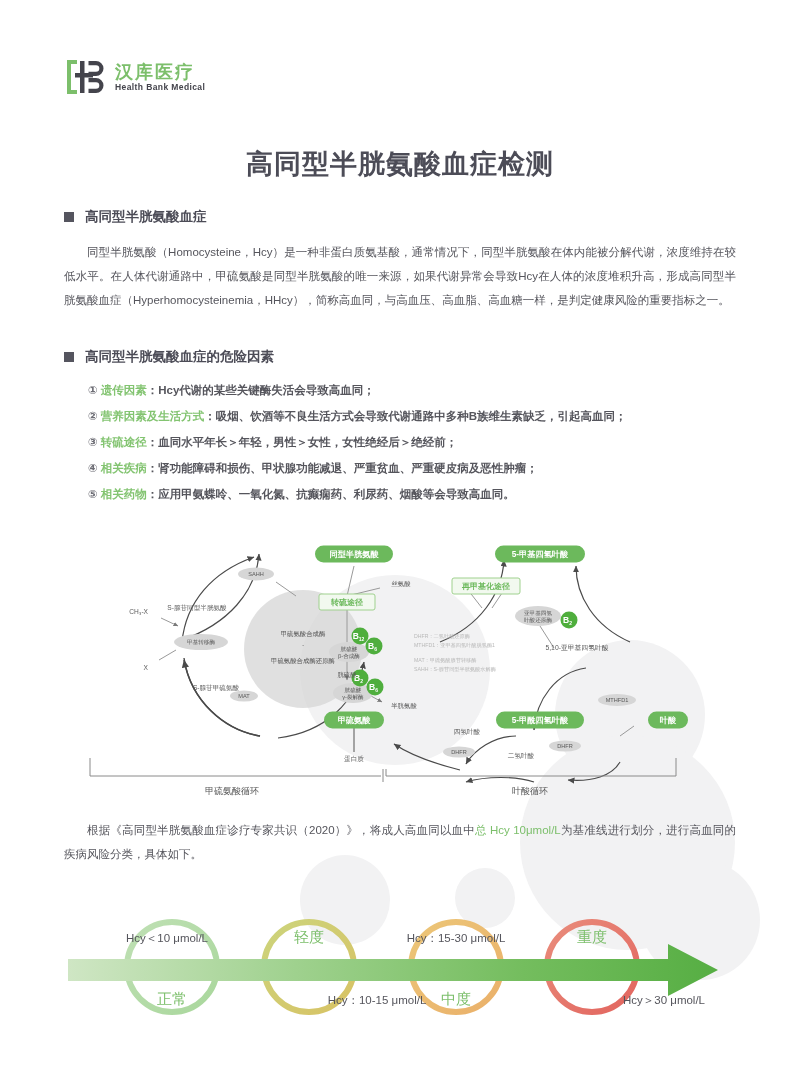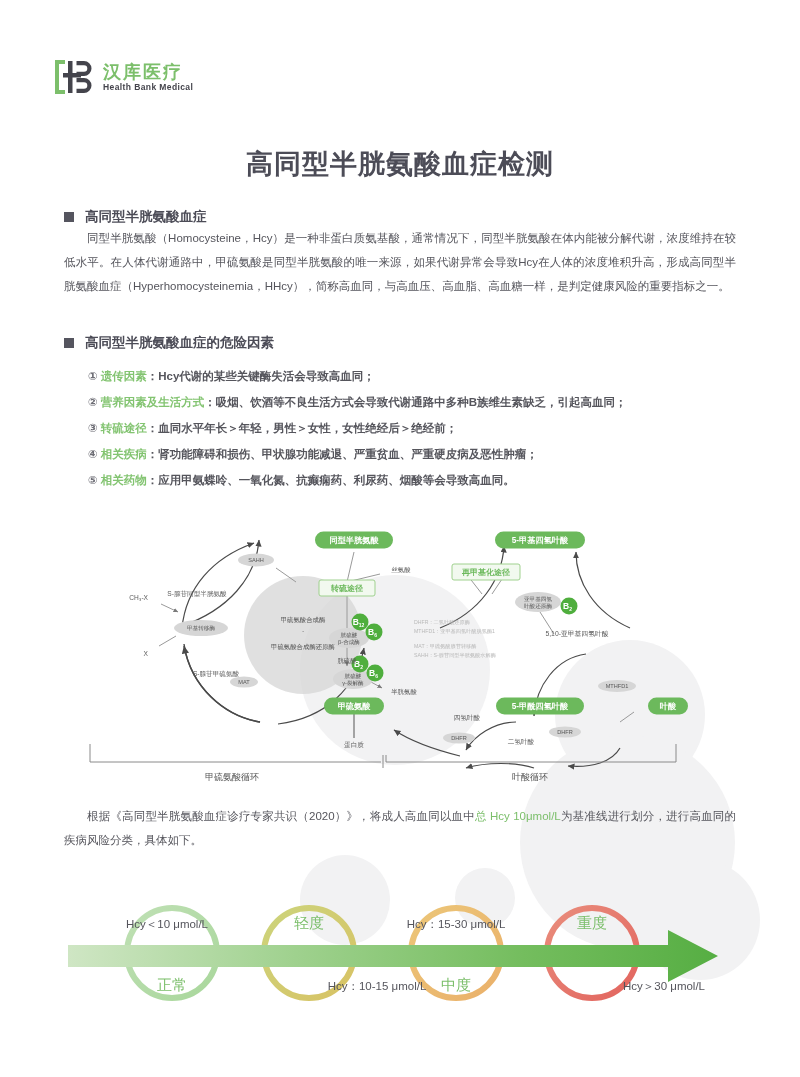--- a/index.html
+++ b/index.html
@@ -28,21 +28,21 @@
   .blob-a { width: 150px; height: 150px; left: 555px; top: 640px; }
   .blob-b { width: 215px; height: 215px; left: 520px; top: 735px; }
   .blob-c { width: 120px; height: 120px; left: 640px; top: 860px; }
   .blob-d { width: 190px; height: 190px; left: 300px; top: 575px; }
   .blob-e { width: 90px; height: 90px; left: 300px; top: 855px; }
   .blob-f { width: 60px; height: 60px; left: 455px; top: 868px; }
 
   
   #logo-block {
     position: absolute;
-    left: 52px;
+    left: 64px;
     top: 57px;
     display: flex;
     align-items: center;
     gap: 9px;
     z-index: 3;
   }
   .logo-mark {
     width: 42px; height: 40px;
     position: relative;
   }
@@ -93,20 +93,21 @@
     color: #4c4c57;
     margin-top: 36px;
   }
   .sq {
     width: 10px; height: 10px;
     background: #55555f;
     display: inline-block;
     flex: none;
   }
   .para {
+    margin-top: 14px;
     font-size: 11.5px;
     line-height: 2.1;
     color: #55555c;
     text-align: justify;
     text-indent: 2em;
   }
   .green { color: #7cbf6b; }
   .list {
     margin-top: 12px;
     padding-left: 24px;

